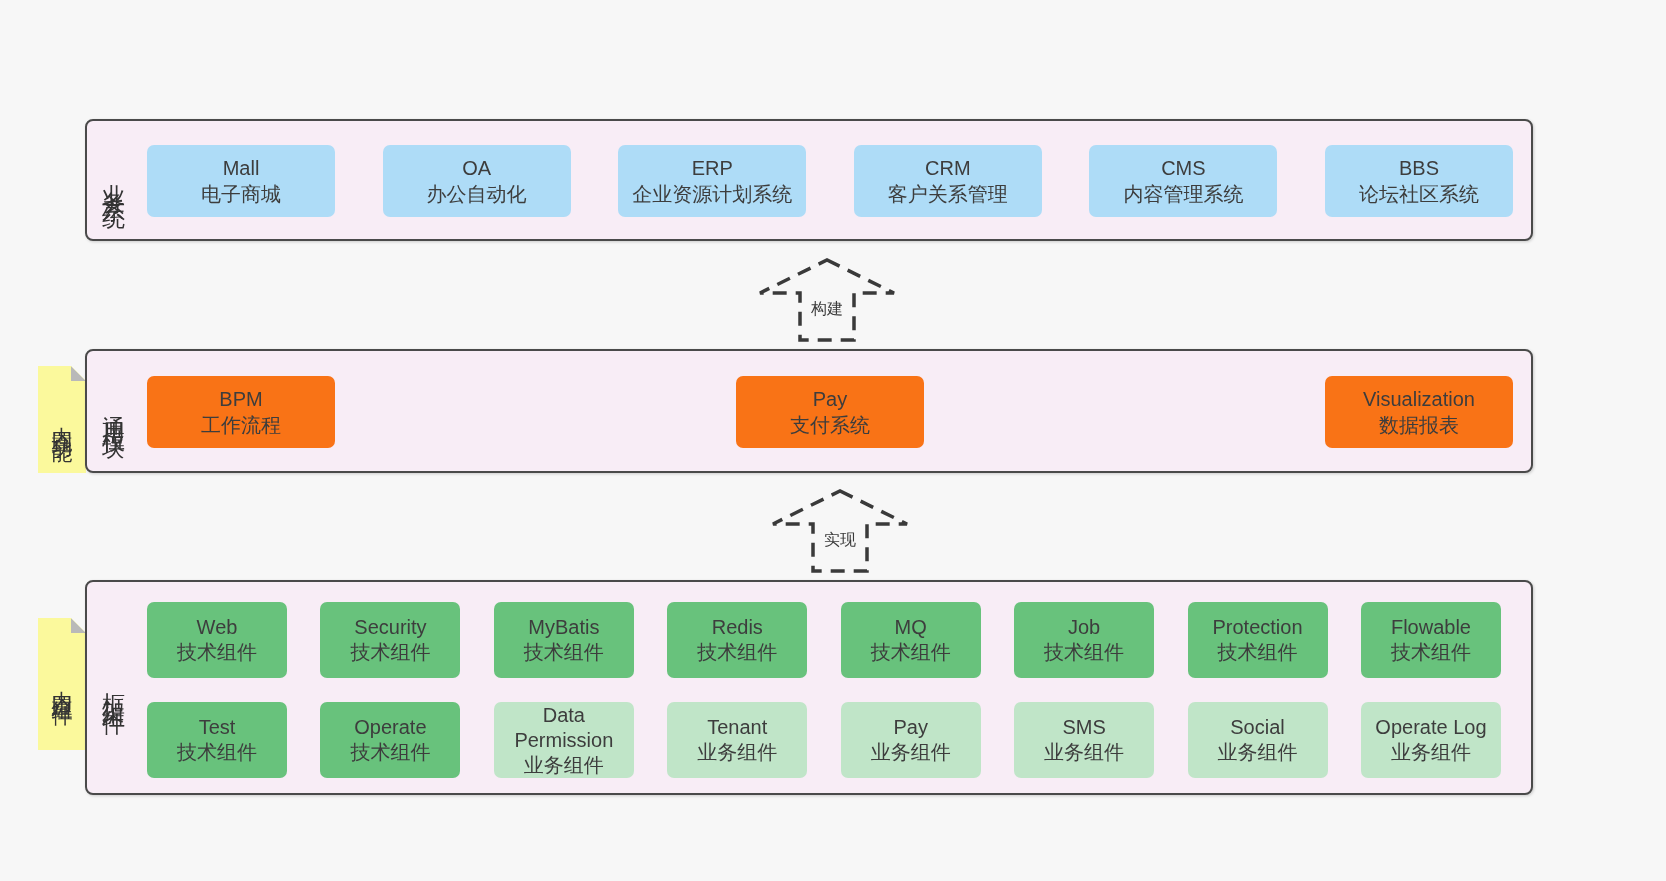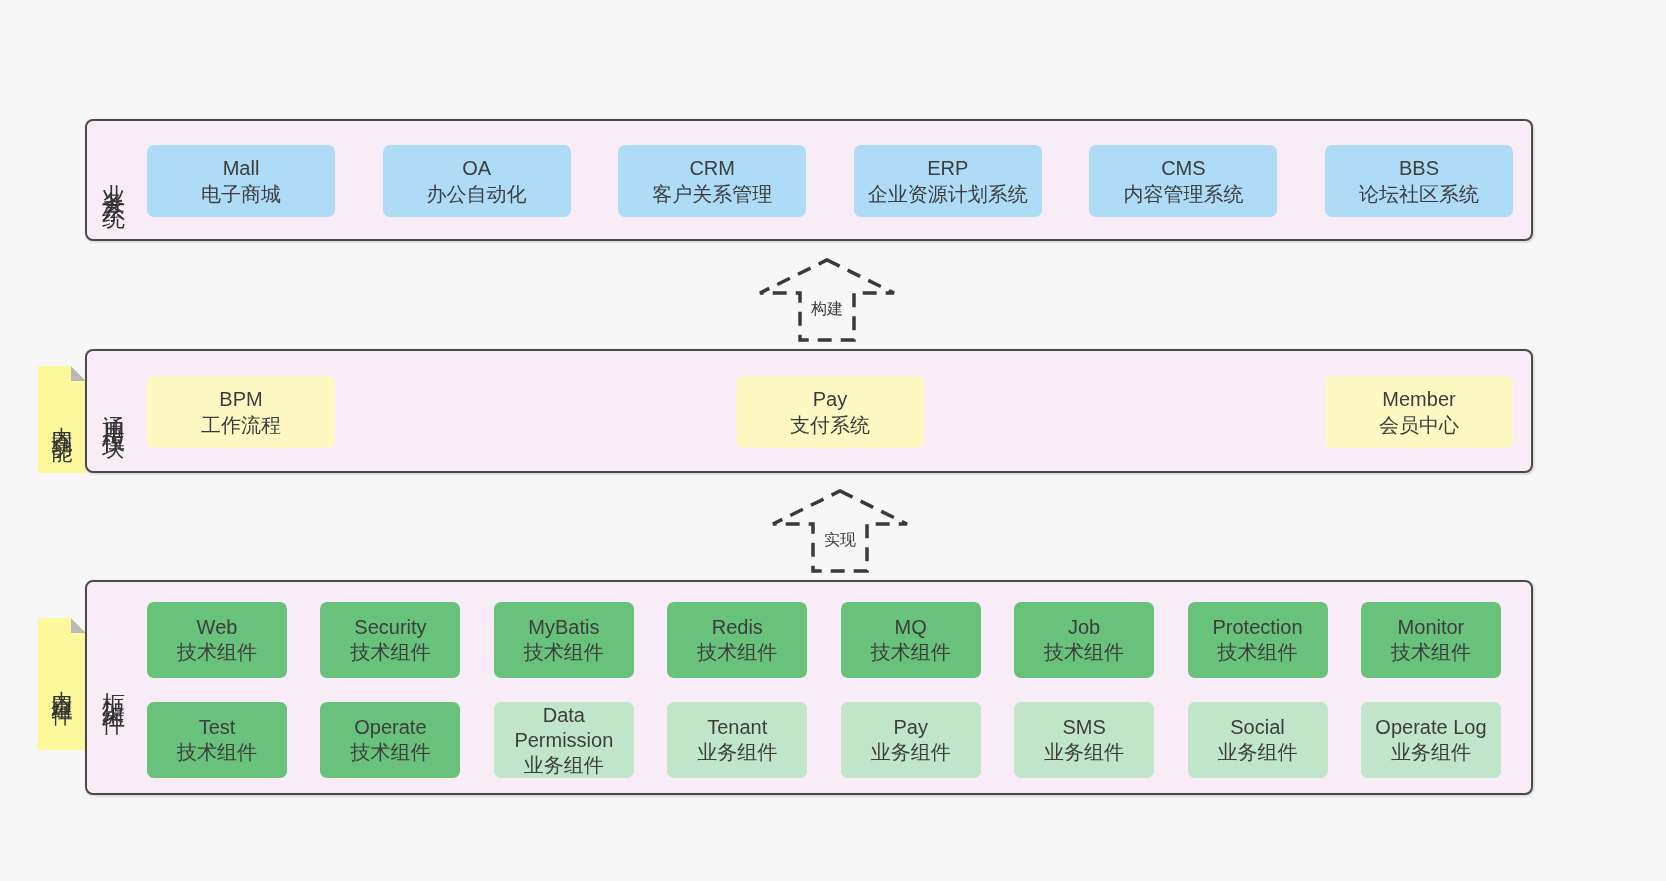--- a/index.html
+++ b/index.html
@@ -31,21 +31,21 @@
   #layer-components .row-1{top:20px;}
   #layer-components .row-2{top:120px;}
   .box{
     width:188px;height:72px;border-radius:7px;box-sizing:border-box;
     display:flex;flex-direction:column;align-items:center;justify-content:center;
     text-align:center;font-size:20px;line-height:1.32;padding:2px 6px;
   }
   #layer-components .box{width:140px;height:76px;line-height:1.25;}
   .b-blue{background:#aedcf7;}
   .b-red{background:#f56d6d;}
-  .b-pink{background:#fef9c3;}
+  .b-pink{background:#f97316;}
   .b-green{background:#68c27c;}
   .b-lgreen{background:#c0e5c8;}
   
   .arrow{position:absolute;width:140px;height:86px;}
   #arrow-build{left:757px;top:257px;}
   #arrow-implement{left:770px;top:488px;}
   .arrow svg{display:block;}
   .arrow-label{
     position:absolute;left:50%;top:42px;transform:translateX(-50%);
     font-size:16px;color:#3a3a3a;background:#f7f7f7;padding:0 2px;white-space:nowrap;
@@ -75,26 +75,26 @@
   <div class="box-row">
     <div class="box b-blue">
       <div>Mall</div>
       <div>电子商城</div>
     </div>
     <div class="box b-blue">
       <div>OA</div>
       <div>办公自动化</div>
     </div>
     <div class="box b-blue">
+      <div>ERP</div>
+      <div>企业资源计划系统</div>
+    </div>
+    <div class="box b-blue">
       <div>CRM</div>
       <div>客户关系管理</div>
-    </div>
-    <div class="box b-blue">
-      <div>ERP</div>
-      <div>企业资源计划系统</div>
     </div>
     <div class="box b-blue">
       <div>CMS</div>
       <div>内容管理系统</div>
     </div>
     <div class="box b-blue">
       <div>BBS</div>
       <div>论坛社区系统</div>
     </div>
   </div>
@@ -116,22 +116,22 @@
   <div class="box-row">
     <div class="box b-pink">
       <div>BPM</div>
       <div>工作流程</div>
     </div>
     <div class="box b-pink">
       <div>Pay</div>
       <div>支付系统</div>
     </div>
     <div class="box b-pink">
-      <div>Member</div>
-      <div>会员中心</div>
+      <div>Visualization</div>
+      <div>数据报表</div>
     </div>
   </div>
 </div>
 
 <div class="arrow" id="arrow-implement">
   <svg width="140" height="86" viewBox="0 0 140 86">
     <path d="M70 3 L137 36 L97 36 L97 83 L43 83 L43 36 L3 36 Z" fill="none" stroke="#3a3a3a" stroke-width="3.5" stroke-dasharray="14 9"></path>
   </svg>
   <div class="arrow-label">实现</div>
 </div>
@@ -165,21 +165,21 @@
     </div>
     <div class="box b-green">
       <div>Job</div>
       <div>技术组件</div>
     </div>
     <div class="box b-green">
       <div>Protection</div>
       <div>技术组件</div>
     </div>
     <div class="box b-green">
-      <div>Monitor</div>
+      <div>Flowable</div>
       <div>技术组件</div>
     </div>
   </div>
   <div class="box-row row-2">
     <div class="box b-green">
       <div>Test</div>
       <div>技术组件</div>
     </div>
     <div class="box b-green">
       <div>Operate</div>

